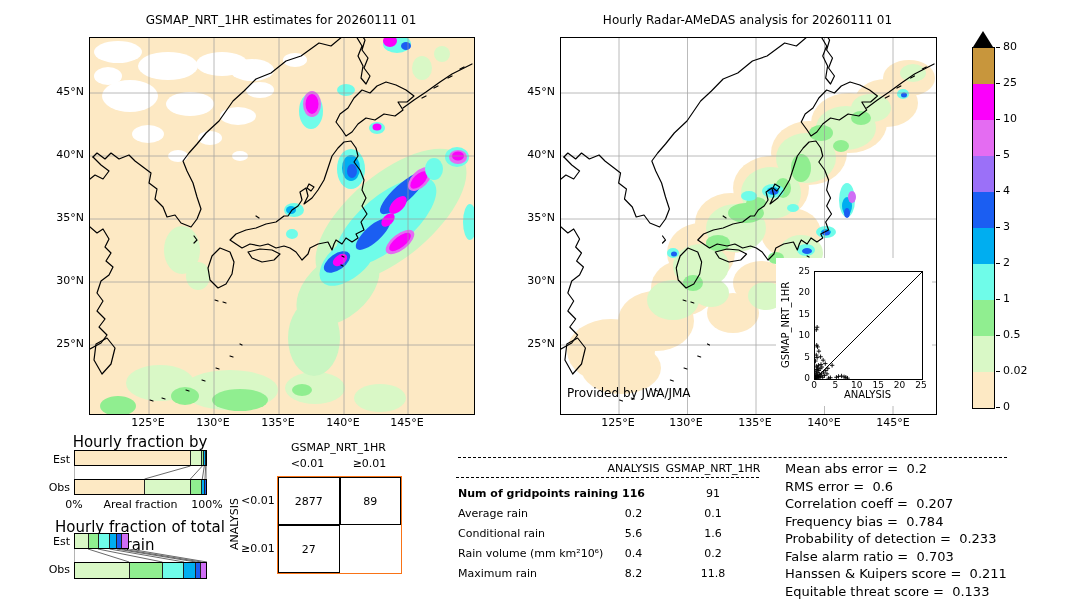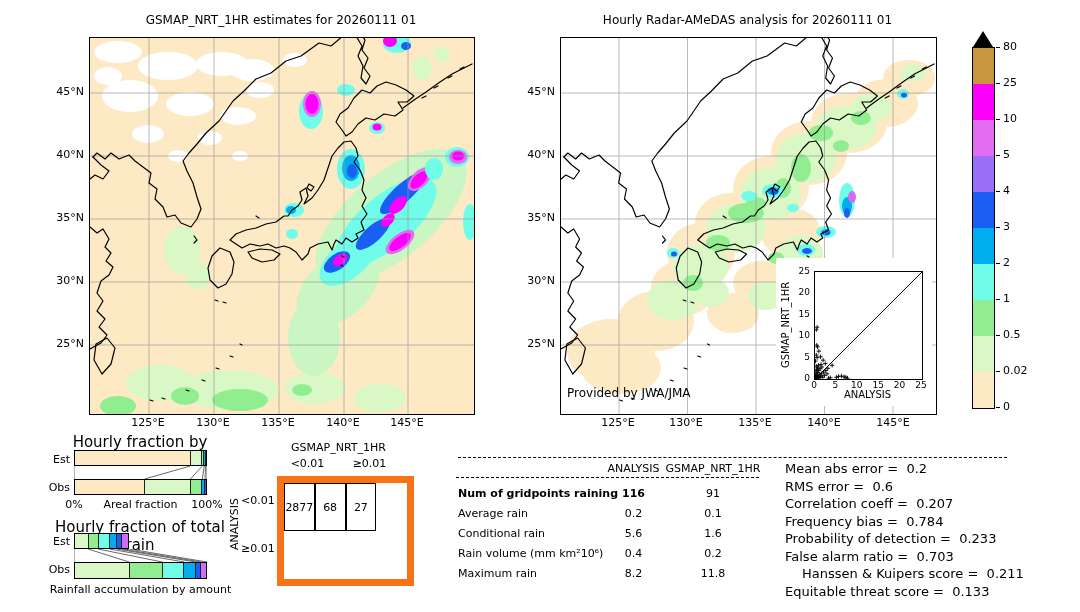--- a/index.html
+++ b/index.html
@@ -8,21 +8,21 @@
   .abs{position:absolute;}
   .map-title{position:absolute;text-align:center;font-size:12px;}
   .map{position:absolute;border:1px solid #000;overflow:hidden;background:#fff;}
   .ticklab{position:absolute;font-size:11px;line-height:13px;}
   .panel-title{position:absolute;font-size:15px;text-align:center;}
   .rowlab{position:absolute;font-size:11px;text-align:right;}
   .hbar{position:absolute;border:1px solid #000;display:flex;box-sizing:border-box;background:#fff;}
   .hbar>div{height:100%;}
   .hbar>div+div{border-left:1px solid #222;box-sizing:border-box;}
   .xlab{position:absolute;font-size:11px;text-align:center;}
-  .ct-table{position:absolute;display:grid;grid-template-columns:1fr 1fr 1fr 1fr;grid-template-rows:1fr 1fr;border:7px solid #f97316;}
+  .ct-table{position:absolute;display:grid;grid-template-columns:1fr 1fr;grid-template-rows:1fr 1fr;border:1px solid #f97316;}
   .ct-cell{display:flex;align-items:center;justify-content:center;font-size:11px;border:0.5px solid #000;}
   .vert{writing-mode:vertical-rl;transform:rotate(180deg);text-align:center;}
   .stats-row{position:absolute;font-size:11px;white-space:nowrap;}
   .dash{position:absolute;border-top:1px dashed #000;height:0;}
   .score-row{position:absolute;font-size:13px;white-space:nowrap;}
   .cb-seg{width:21px;}
   .inset{position:absolute;background:#fff;}
   .inset-box{position:absolute;border:1px solid #000;background:#fff;}
   .inset-tick{position:absolute;font-size:9px;}
   svg{display:block;}
@@ -568,31 +568,30 @@
       <line x1="55.2" y1="0" x2="133.0" y2="13" stroke="#444" stroke-width="0.8"></line>
     </svg>
   <div id="trObs" class="hbar" style="left:74px;top:562px;width:133px;height:17px;">
       <div style="width: 41.5%; background: rgb(217, 248, 198);"></div>
       <div style="width: 25%; background: rgb(144, 238, 144);"></div>
       <div style="width: 16.3%; background: rgb(111, 252, 233);"></div>
       <div style="width: 8.7%; background: rgb(0, 174, 240);"></div>
       <div style="width: 4.2%; background: rgb(27, 94, 242);"></div>
       <div style="width: 4.3%; background: rgb(207, 110, 245);"></div>
     </div>
-  <div class="xlab" style="left:34px;top:583px;width:213px;">Rainfall accumulation by amount</div>
 
   <div class="xlab" style="left:277px;top:441px;width:123px;font-size:11px;">GSMAP_NRT_1HR</div>
   <div class="xlab" style="left:277px;top:457px;width:61px;">&lt;0.01</div>
   <div class="xlab" style="left:339px;top:457px;width:61px;">≥0.01</div>
   <div class="abs vert" style="left:228px;top:476px;height:96px;width:13px;font-size:11px;">ANALYSIS</div>
   <div class="rowlab" style="left:241px;top:494px;width:33px;">&lt;0.01</div>
   <div class="rowlab" style="left:241px;top:542px;width:33px;">≥0.01</div>
   <div class="ct-table" style="left:277px;top:476px;width:123px;height:96px;">
     <div class="ct-cell">2877</div>
-    <div class="ct-cell">68</div>
+    <div class="ct-cell">89</div>
     <div class="ct-cell">27</div>
   </div>
 
   <div class="dash" style="left:458px;top:457px;width:549px;"></div>
   <div class="stats-row xlab" style="left:596px;top:462px;width:75px;">ANALYSIS</div>
   <div class="stats-row xlab" style="left:663px;top:462px;width:100px;">GSMAP_NRT_1HR</div>
   <div class="dash" style="left:456px;top:477px;width:303px;"></div>
   <div id="statsRows">
       <div class="stats-row" style="left: 458px; top: 487px; font-weight: bold;">Num of gridpoints raining</div>
       <div class="stats-row" style="left: 596px; top: 487px; width: 75px; text-align: center; font-weight: bold;">116</div>
@@ -610,17 +609,17 @@
       <div class="stats-row" style="left: 596px; top: 567px; width: 75px; text-align: center;">8.2</div>
       <div class="stats-row" style="left: 663px; top: 567px; width: 100px; text-align: center;">11.8</div>
     </div>
   <div id="scoreRows">
       <div class="score-row" style="left: 785px; top: 461px;">Mean abs error =&nbsp; 0.2</div>
       <div class="score-row" style="left: 785px; top: 478.5px;">RMS error =&nbsp; 0.6</div>
       <div class="score-row" style="left: 785px; top: 496px;">Correlation coeff =&nbsp; 0.207</div>
       <div class="score-row" style="left: 785px; top: 513.5px;">Frequency bias =&nbsp; 0.784</div>
       <div class="score-row" style="left: 785px; top: 531px;">Probability of detection =&nbsp; 0.233</div>
       <div class="score-row" style="left: 785px; top: 548.5px;">False alarm ratio =&nbsp; 0.703</div>
-      <div class="score-row" style="left: 785px; top: 566px; margin-left: 17px;">Hanssen &amp; Kuipers score =&nbsp; 0.211</div>
+      <div class="score-row" style="left: 785px; top: 566px;">Hanssen &amp; Kuipers score =&nbsp; 0.211</div>
       <div class="score-row" style="left: 785px; top: 583.5px;">Equitable threat score =&nbsp; 0.133</div>
     </div>
 
 </div>
 
 </body></html>

